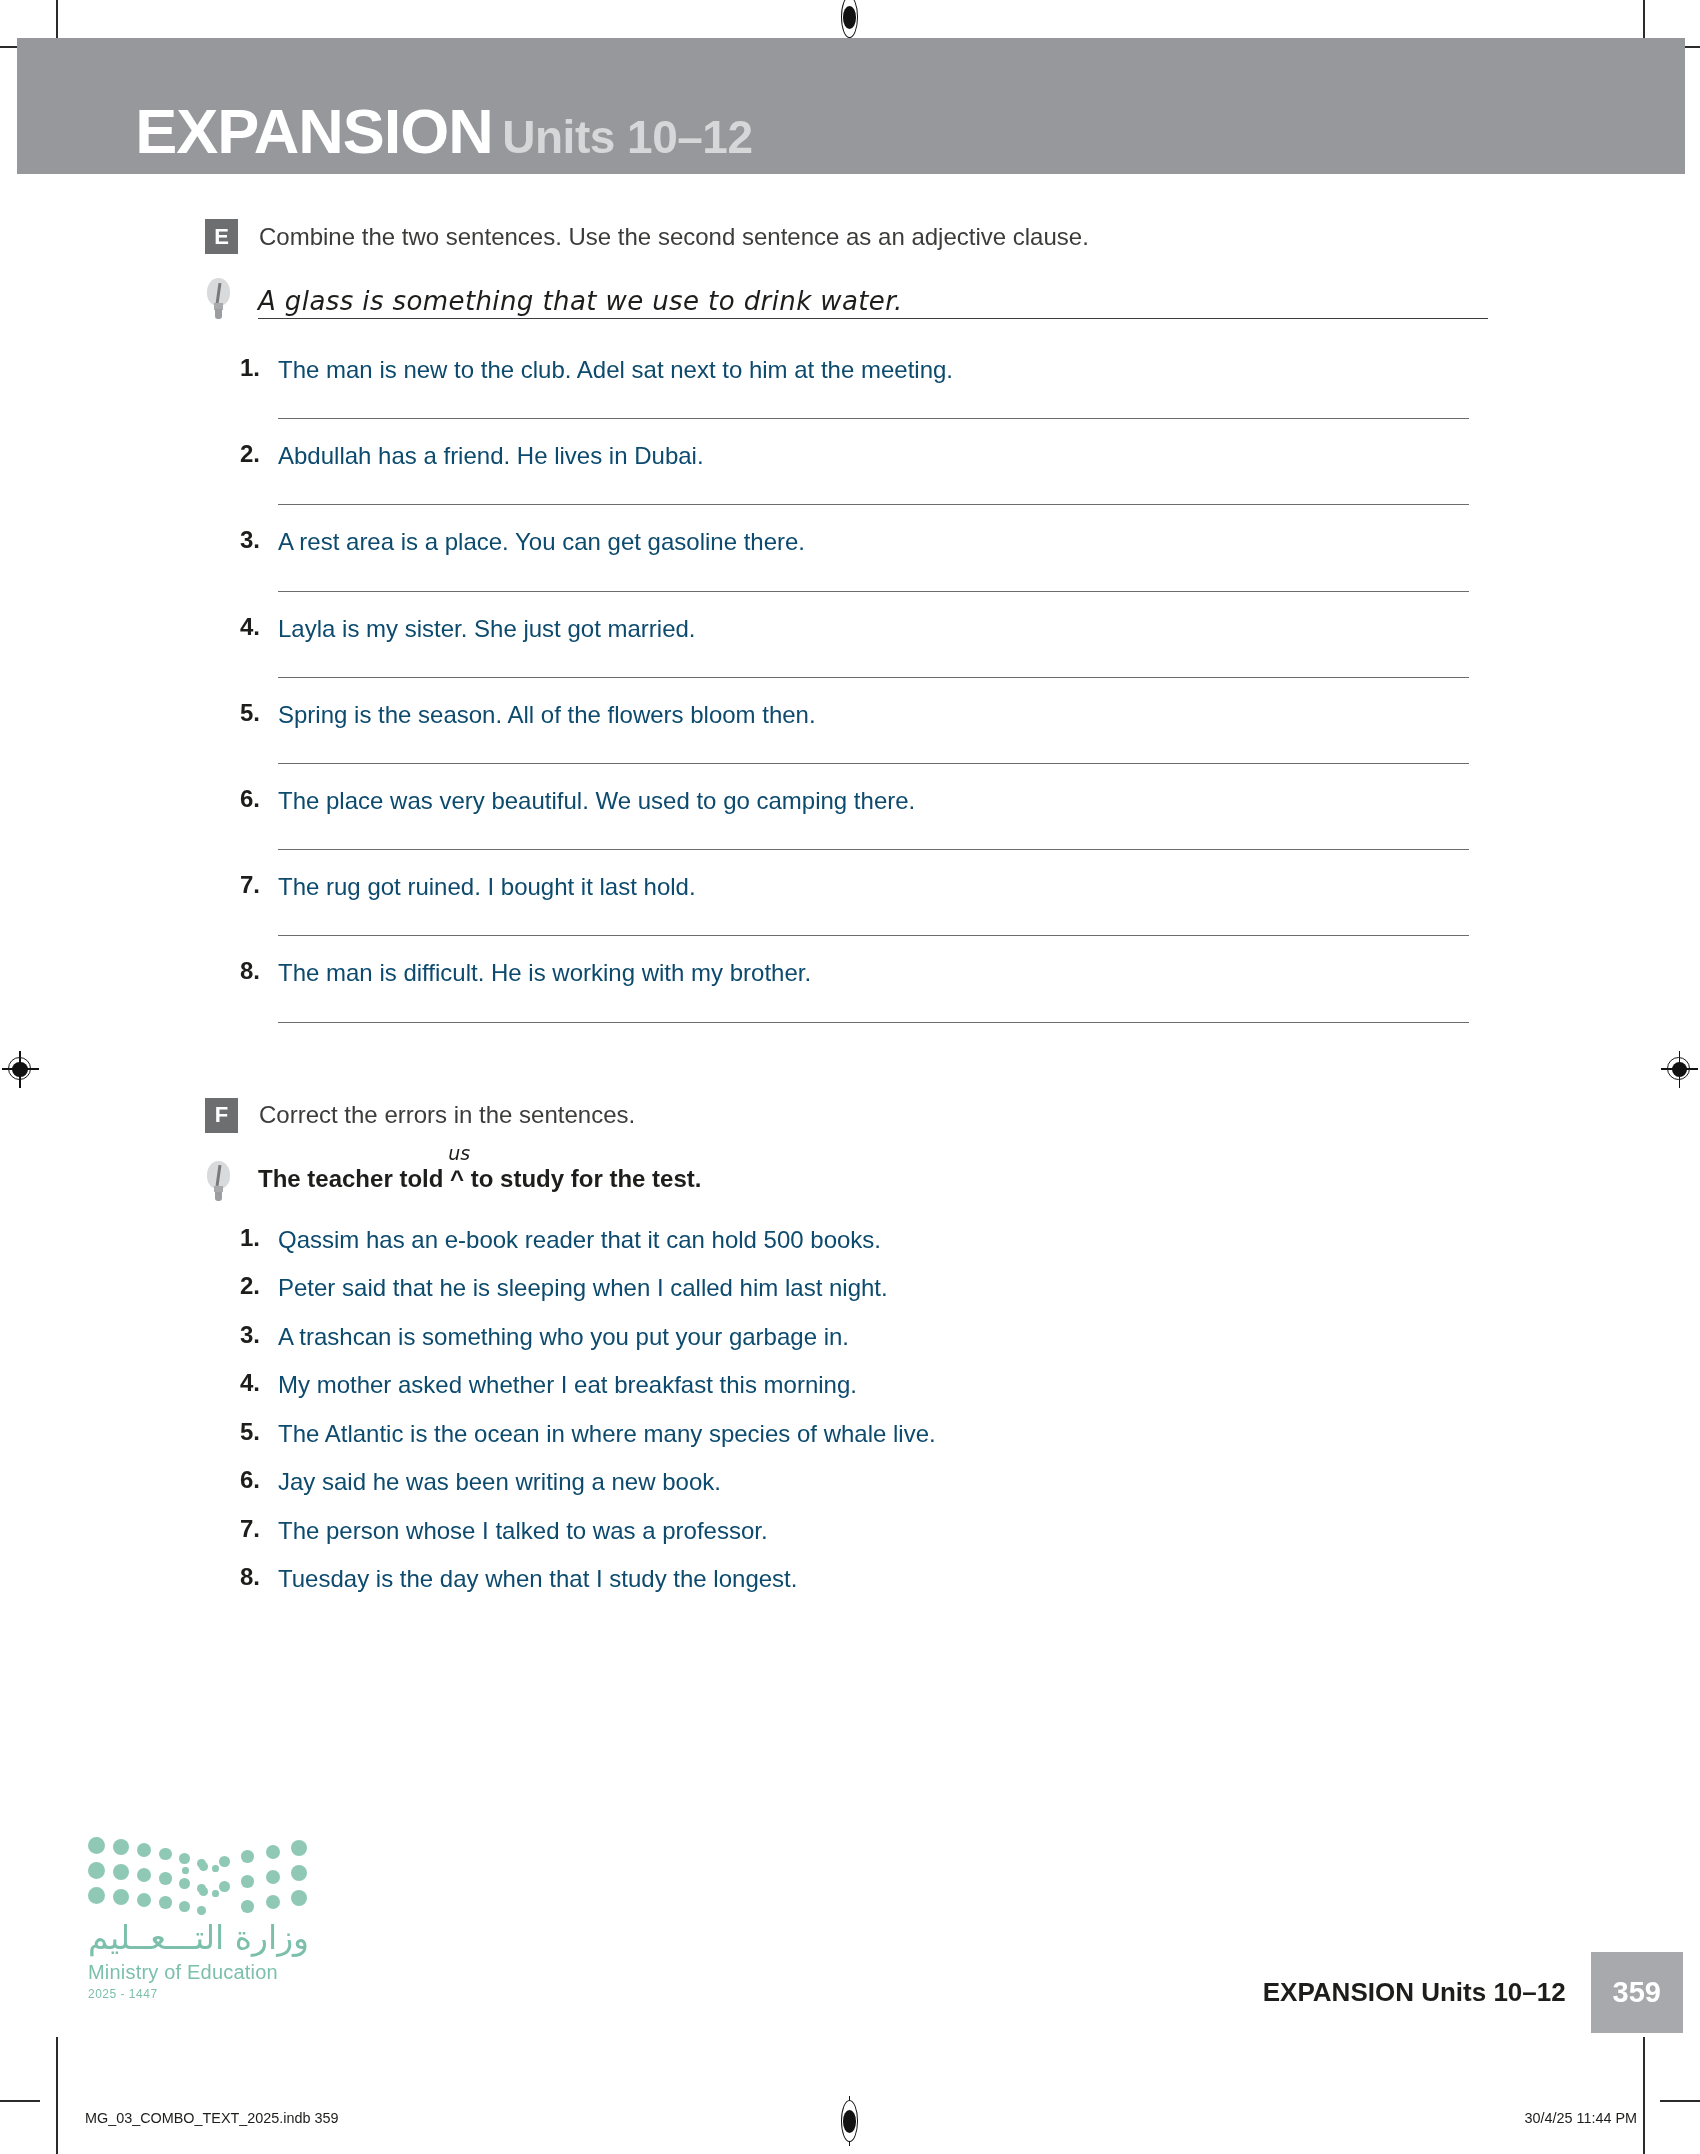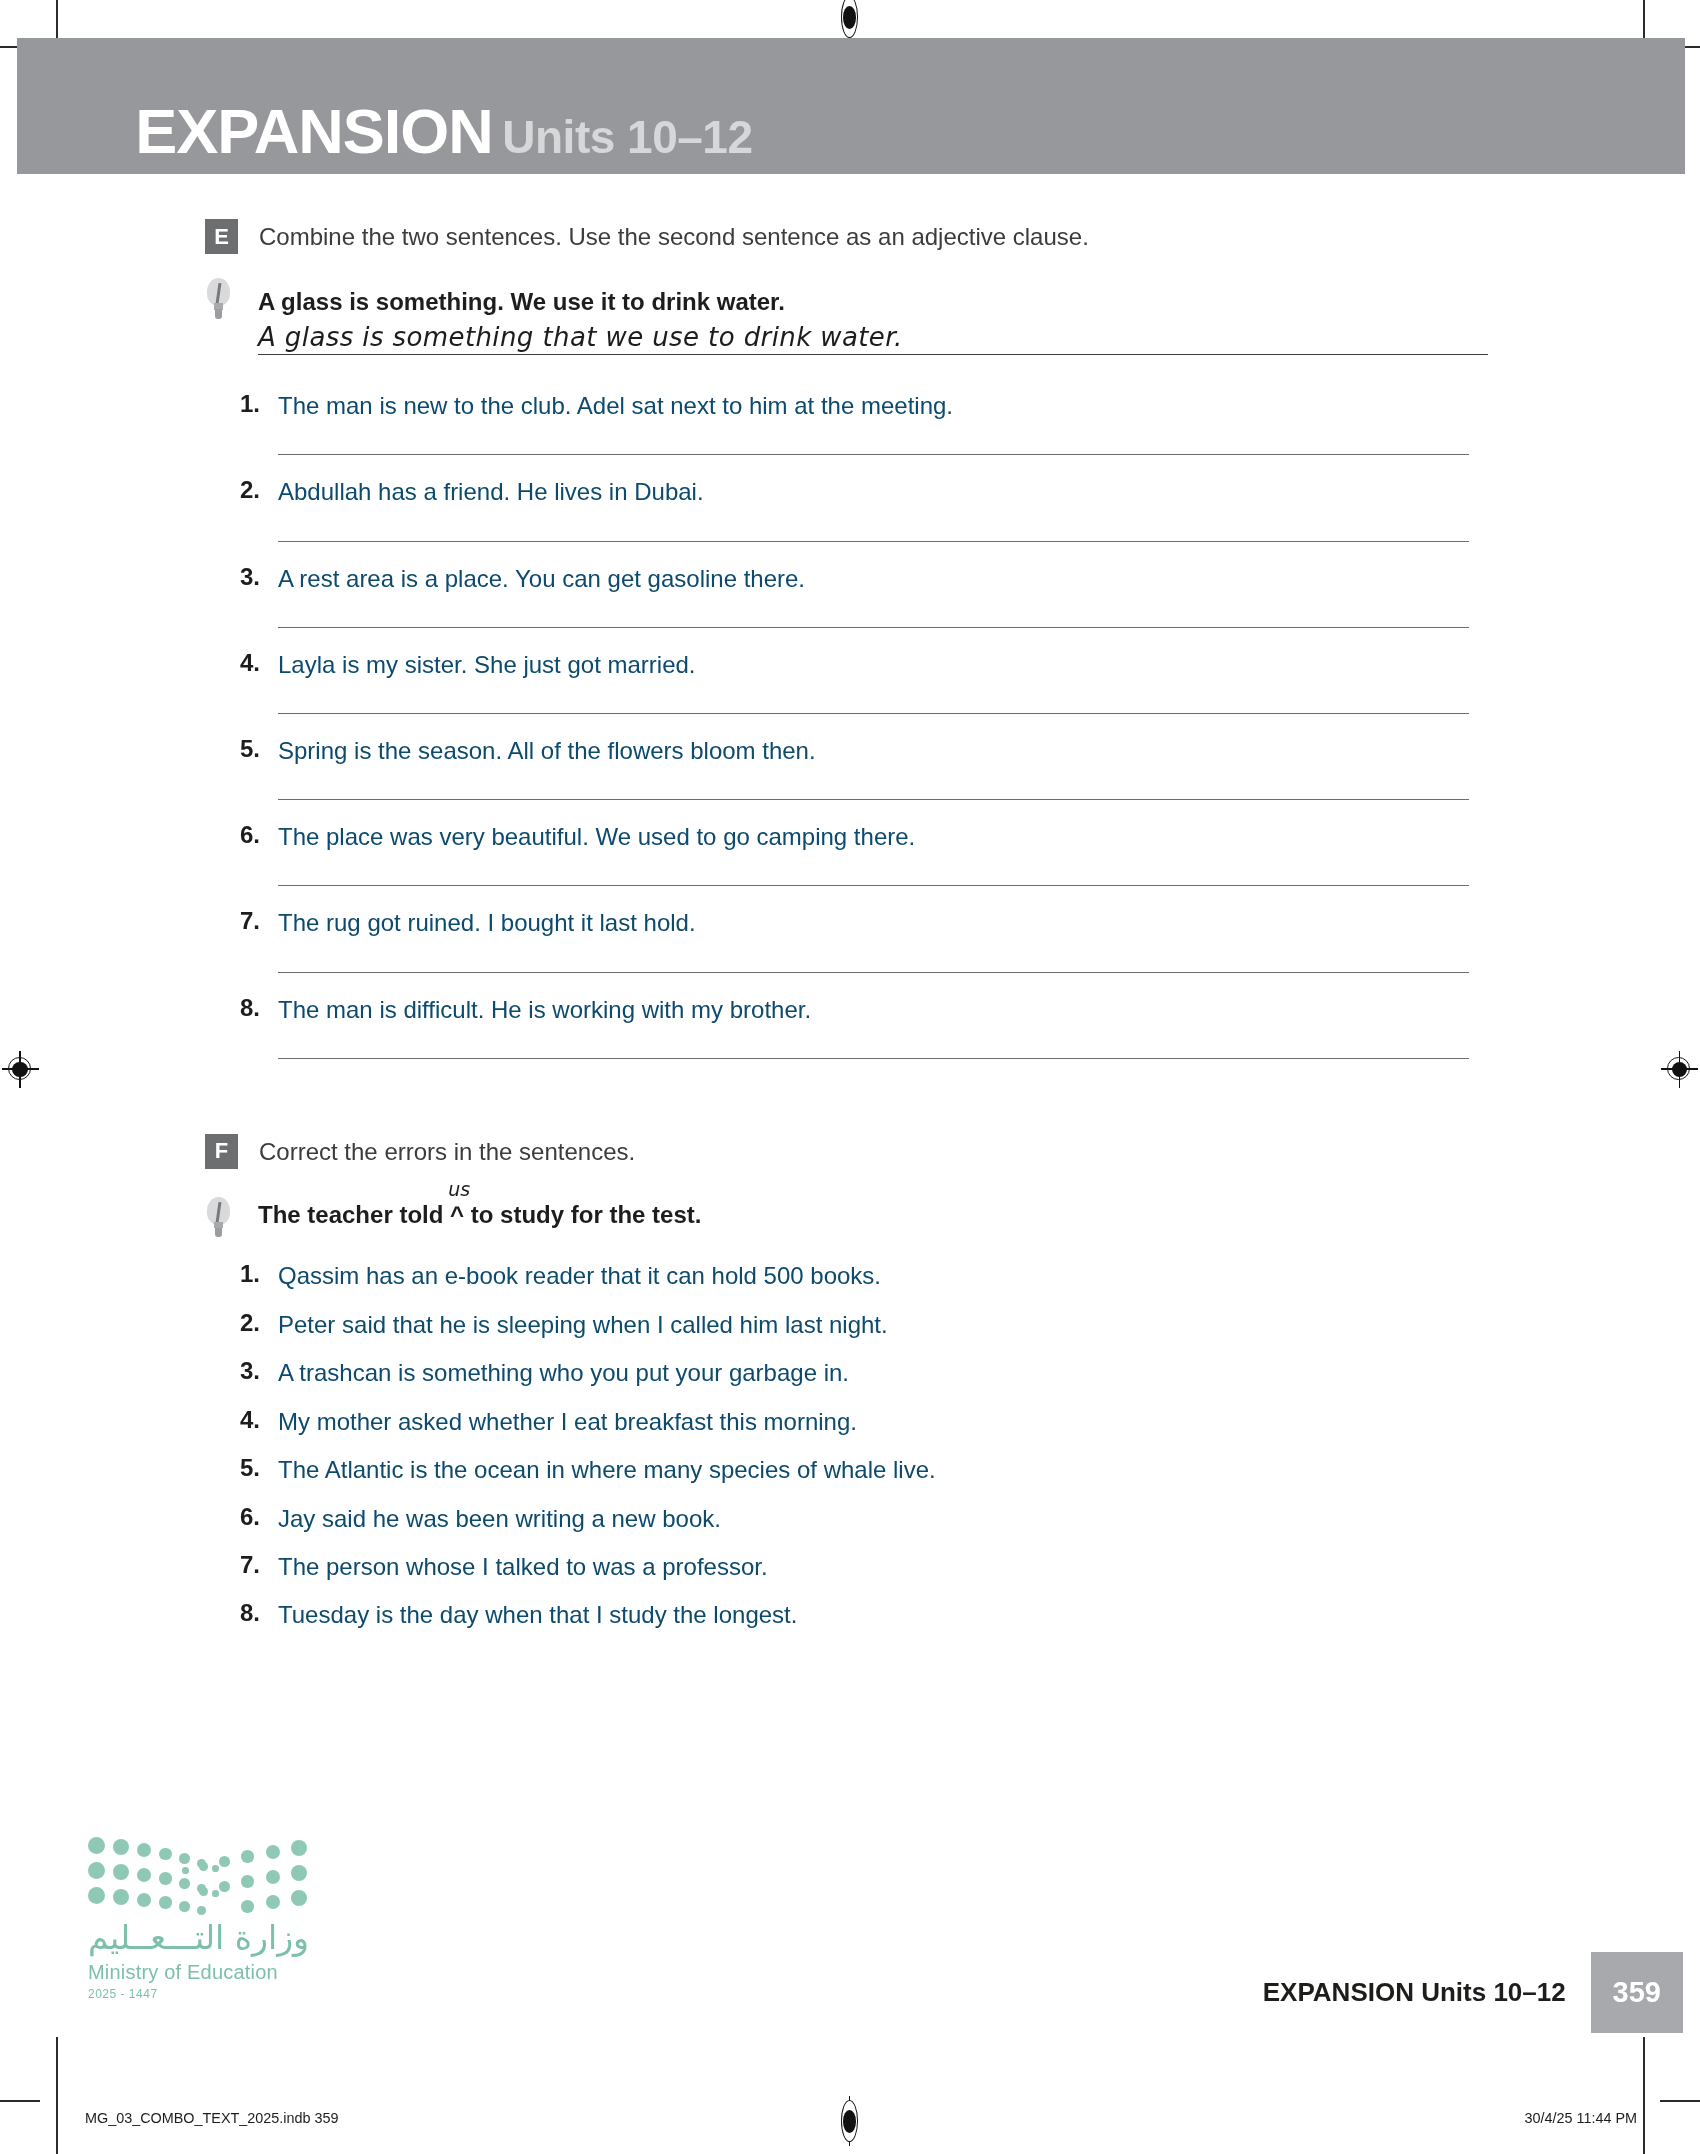--- a/index.html
+++ b/index.html
@@ -377,21 +377,20 @@
         <div class="task-text">Combine the two sentences. Use the second sentence as an adjective clause.</div>
       </div>
 
       <div class="example">
         <div class="bulb">
           <div class="glass"></div>
             <div class="fil"></div>
             <div class="neck"></div>
             <div class="base"></div>
         </div>
-        <div class="example-prompt">A glass is something. We use it to drink water.</div>
         <div class="example-answer-wrap">
           <span class="example-answer">A glass is something that we use to drink water.</span>
         </div>
       </div>
 
       <div class="qlist">
 
         <div class="qitem">
           <span class="qnum">1.</span>
           <div class="qtext">The man is new to the club. Adel sat next to him at the meeting.</div>

